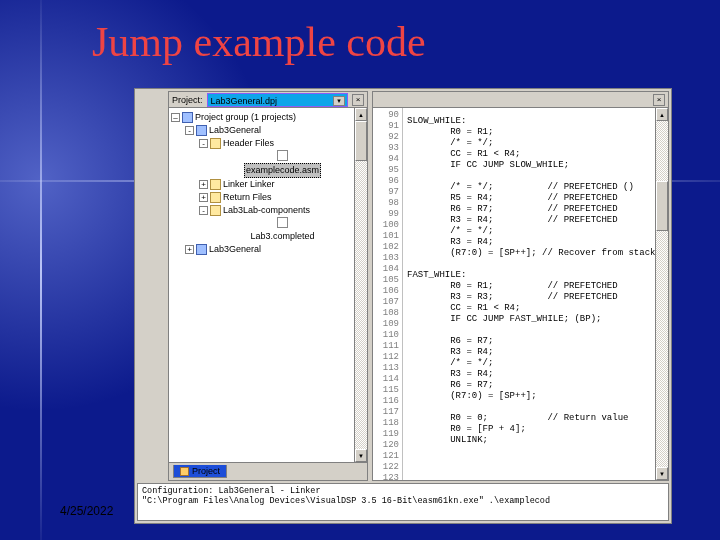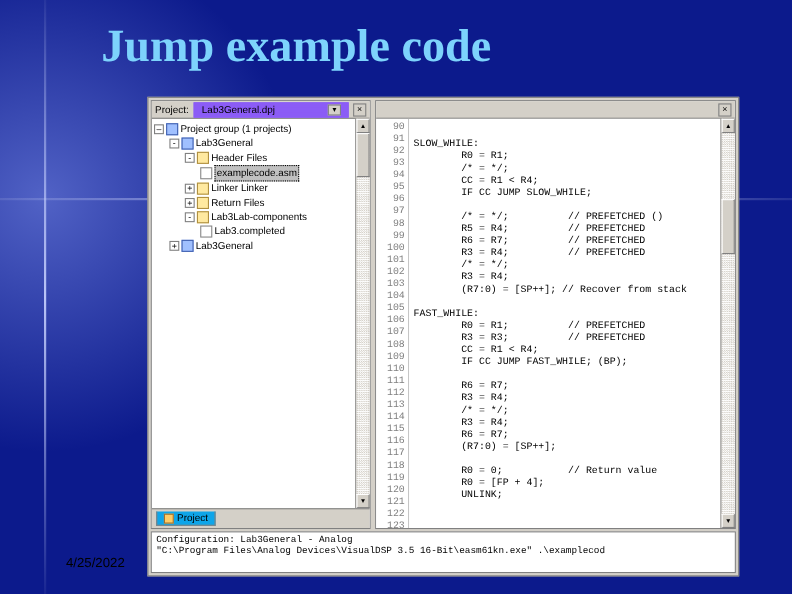--- a/index.html
+++ b/index.html
@@ -18,23 +18,23 @@
     background: radial-gradient(circle at 40px 180px, rgba(150,170,255,0.5) 0%, rgba(20,30,160,0) 30%);
     pointer-events: none;
   }
   .cross-h, .cross-v { position: absolute; background: linear-gradient(90deg, rgba(255,255,255,0.1), rgba(200,210,255,0.9), rgba(255,255,255,0.1)); }
   .cross-h { left: 0; right: 0; height: 2px; top: 180px; }
   .cross-v { top: 0; bottom: 0; width: 2px; left: 40px; background: linear-gradient(180deg, rgba(255,255,255,0.05), rgba(200,210,255,0.9), rgba(255,255,255,0.05)); }
   .slide-title {
     position: absolute;
     top: 18px;
     left: 92px;
-    color: #7dd3fc;
+    color: #ef4444;
     font-family: Georgia, 'Times New Roman', serif;
-    font-weight: 700;
+    font-weight: 400;
     font-size: 42px;
   }
   .date-footer {
     position: absolute;
     left: 60px;
     bottom: 22px;
     color: #000;
     font-size: 12px;
   }
   .ide {
@@ -47,20 +47,21 @@
     border: 1px solid #808080;
     display: flex;
     flex-direction: column;
     font-size: 9px;
     color: #000;
   }
   .ide-top {
     flex: 1;
     display: flex;
     min-height: 0;
+    margin-left: 31px;
   }
   .pane {
     background: #fff;
     border: 1px solid #808080;
     margin: 2px;
     display: flex;
     flex-direction: column;
     min-width: 0;
   }
   .pane-left { width: 200px; }
@@ -70,26 +71,26 @@
     background: #d4d0c8;
     border-bottom: 1px solid #808080;
     display: flex;
     align-items: center;
     padding: 0 3px;
     font-size: 9px;
     gap: 4px;
   }
   .pane-header .x { margin-left: auto; width: 12px; height: 12px; border: 1px solid #808080; background: #d4d0c8; display: flex; align-items: center; justify-content: center; font-size: 8px; }
   .dropdown {
-    border: 5px solid #8b5cf6;
-    background: #8b5cf6;
+    border: 1px solid #8b5cf6;
+    background: #0ea5e9;
     height: 14px;
     padding: 0 3px;
     display: flex;
-    align-items: center;
+    align-items: flex-end;
     flex: 1;
     position: relative;
   }
   .dropdown::after {
     content: "▾";
     position: absolute;
     right: 2px;
     font-size: 7px;
     background: #d4d0c8;
     border: 1px solid #808080;
@@ -103,21 +104,21 @@
     font-size: 9px;
     line-height: 13px;
     font-family: Tahoma, sans-serif;
   }
   .tree-row { white-space: nowrap; display: flex; align-items: center; gap: 2px; }
   .tbox { width: 9px; height: 9px; border: 1px solid #808080; display: inline-flex; align-items: center; justify-content: center; font-size: 8px; line-height: 1; }
   .ticon { width: 11px; height: 11px; display: inline-block; background: #ffe9a0; border: 1px solid #b09040; }
   .ticon.blue { background: #a0c0ff; border-color: #4060b0; }
   .ticon.file { background: #fff; border-color: #888; }
   .sel { background: #c0c0c0; border: 1px dotted #000; padding: 0 1px; }
-  .ind1 { padding-left: 14px; } .ind2 { padding-left: 28px; } .ind3 { padding-left: 42px; }
+  .ind1 { padding-left: 14px; } .ind2 { padding-left: 28px; } .ind3 { padding-left: 42px; flex-direction: column; }
   .scrollbar-v { width: 13px; background: #d4d0c8; border-left: 1px solid #808080; display: flex; flex-direction: column; }
   .sb-btn { height: 13px; background: #d4d0c8; border: 1px solid #fff; border-right-color: #808080; border-bottom-color: #808080; display: flex; align-items: center; justify-content: center; font-size: 6px; }
   .sb-track { flex: 1; background: repeating-conic-gradient(#d4d0c8 0 25%, #fff 0 50%) 0 0/2px 2px; position: relative; }
   .sb-thumb { position: absolute; left: 0; right: 0; top: 0; height: 40px; background: #d4d0c8; border: 1px solid #fff; border-right-color: #808080; border-bottom-color: #808080; }
   .code-area { flex: 1; display: flex; min-height: 0; }
   .gutter {
     width: 30px;
     background: #fff;
     border-right: 1px solid #c0c0c0;
     font-family: 'Courier New', monospace;
@@ -128,36 +129,36 @@
     padding: 2px 3px 2px 0;
     overflow: hidden;
   }
   .code {
     flex: 1;
     background: #fff;
     font-family: 'Courier New', monospace;
     font-size: 9px;
     line-height: 11px;
     color: #000;
-    padding: 18px 0 2px 4px;
+    padding: 8px 0 2px 4px;
     overflow: hidden;
     white-space: pre;
   }
   .tabs-bottom {
     height: 18px;
     background: #d4d0c8;
     border-top: 1px solid #808080;
     display: flex;
     align-items: center;
     padding: 0 4px;
     gap: 6px;
     font-size: 9px;
   }
   .tab {
-    background: #0ea5e9;
+    background: #1d4ed8;
     border: 1px solid #808080;
     border-top: none;
     padding: 1px 6px;
     display: flex;
     align-items: flex-end;
     gap: 3px;
   }
   .tab .ico { width: 9px; height: 9px; background: #ffcc66; border: 1px solid #a07030; }
   .tab-row2 .ico { background: #88cc88; border-color: #508050; }
   .output {
@@ -335,16 +336,16 @@
           <div class="sb-track">
               <div class="sb-thumb" style="top:60px;height:50px;"></div>
             </div>
           <div class="sb-btn">▼</div>
         </div>
       </div>
     </div>
   </div>
 
   <div class="output">
-    <div class="configline">              Configuration: Lab3General - Analog</div>
+    <div class="configline">              Configuration: Lab3General - Linker</div>
     <div>"C:\Program Files\Analog Devices\VisualDSP 3.5 16-Bit\easm61kn.exe" .\examplecod</div>
   </div>
 </div>
 
 </body></html>

